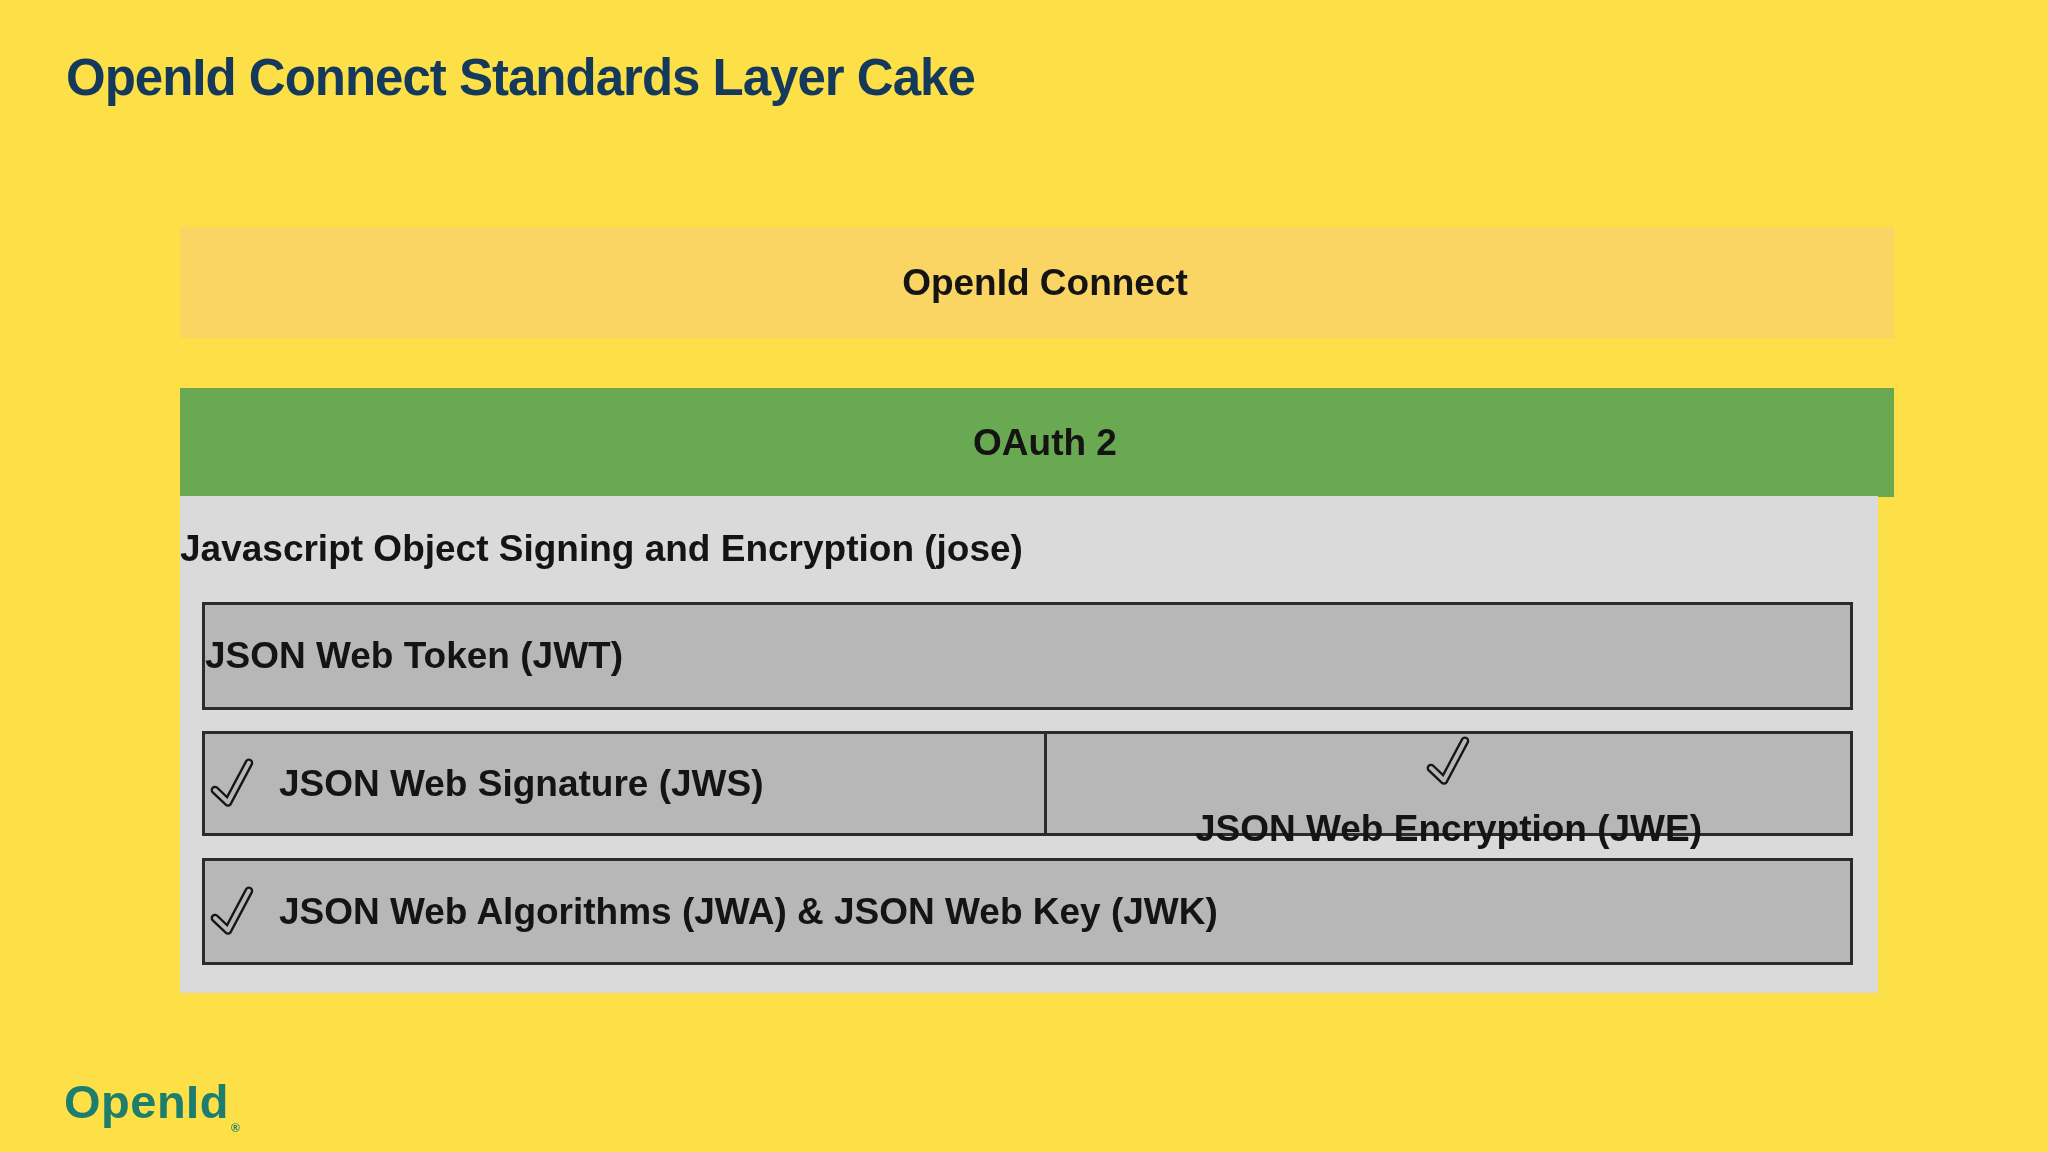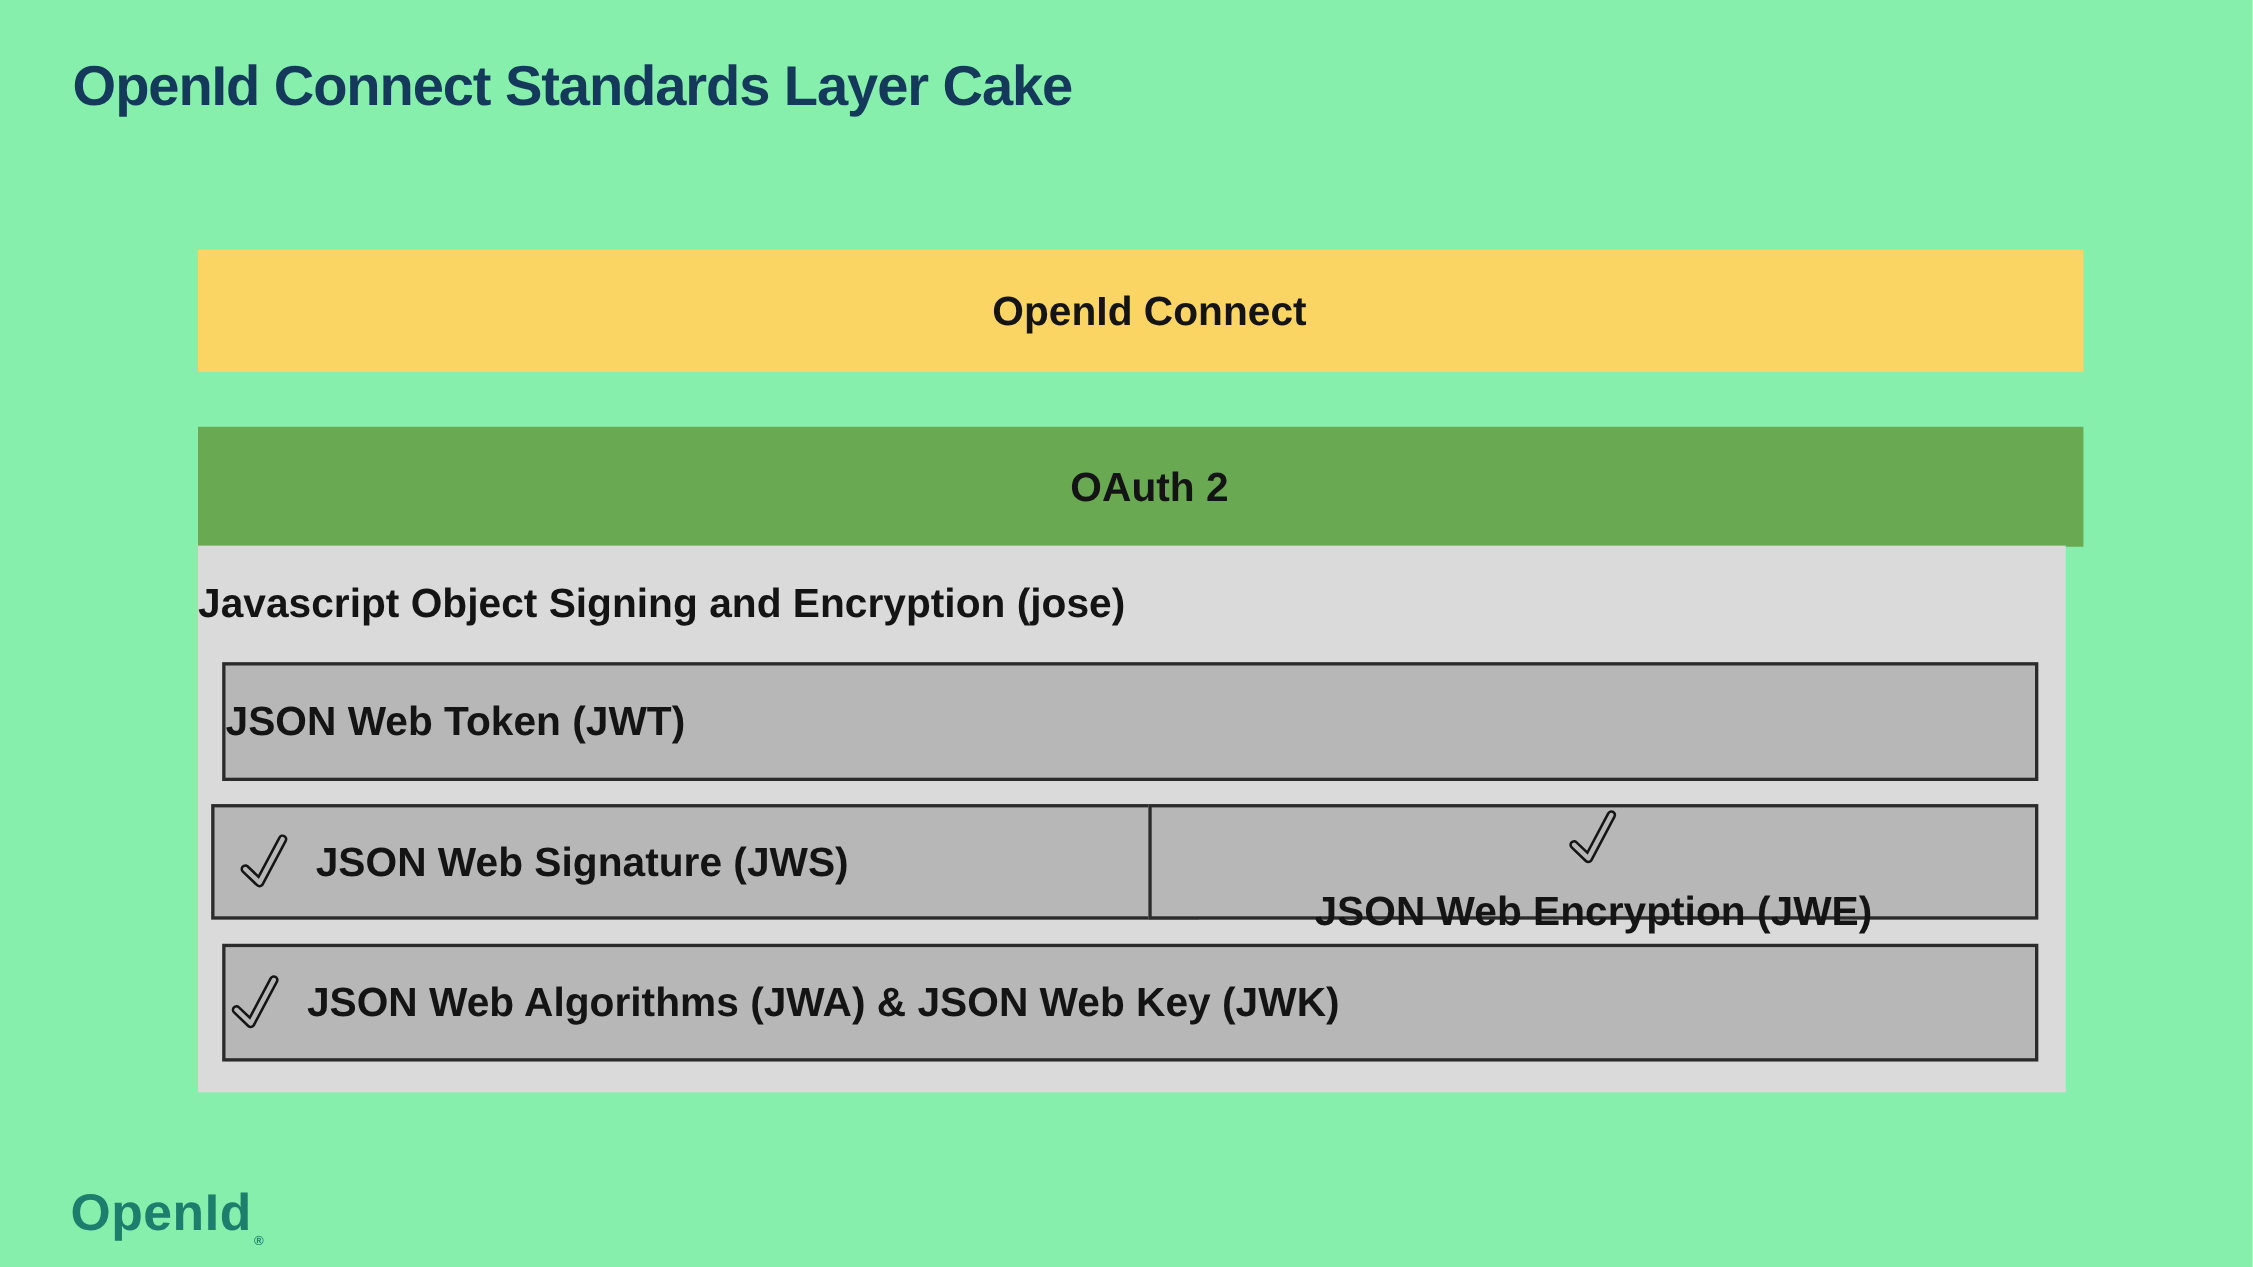--- a/index.html
+++ b/index.html
@@ -4,21 +4,21 @@
 <style>
   html, body {
     margin: 0;
     padding: 0;
     background: #ffffff;
   }
   .slide {
     position: relative;
     width: 2048px;
     height: 1152px;
-    background: #86efac;
+    background: #fde047;
     overflow: hidden;
     font-family: "Liberation Sans", sans-serif;
   }
   .title {
     position: absolute;
     left: 66px;
     top: 48px;
     margin: 0;
     font-size: 51px;
     font-weight: bold;
@@ -72,21 +72,21 @@
     border: 3px solid #2B2B2B;
     display: flex;
     align-items: center;
     gap: 18px;
     font-size: 37px;
     font-weight: bold;
     color: #141414;
     white-space: nowrap;
   }
   .box-jwt  { left: 22px;  top: 106px; width: 1651px; height: 108px; }
-  .box-jws  { left: 12px;  top: 235px; width: 898px;  height: 105px; padding-left: 18px; }
+  .box-jws  { left: 22px;  top: 235px; width: 898px;  height: 105px; }
   .box-jwe  { left: 864px; top: 235px; width: 809px;  height: 105px; flex-direction: column; }
   .box-jwa  { left: 22px;  top: 362px; width: 1651px; height: 107px; }
   .check-icon {
     width: 56px;
     height: 56px;
     flex: 0 0 auto;
   }
   .logo {
     position: absolute;
     left: 64px;

